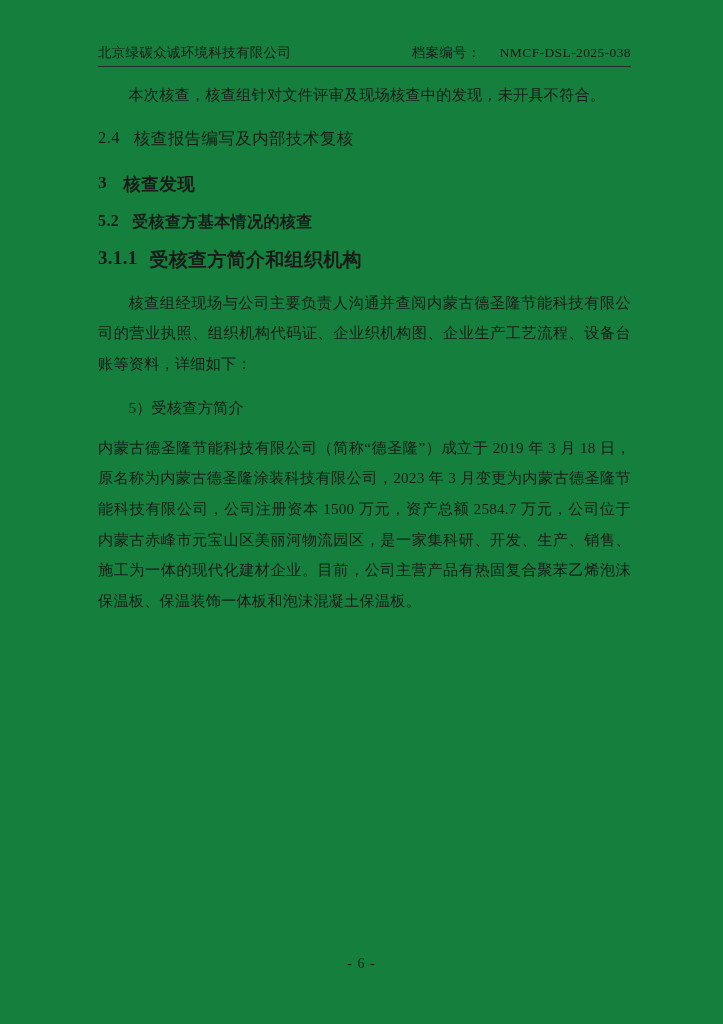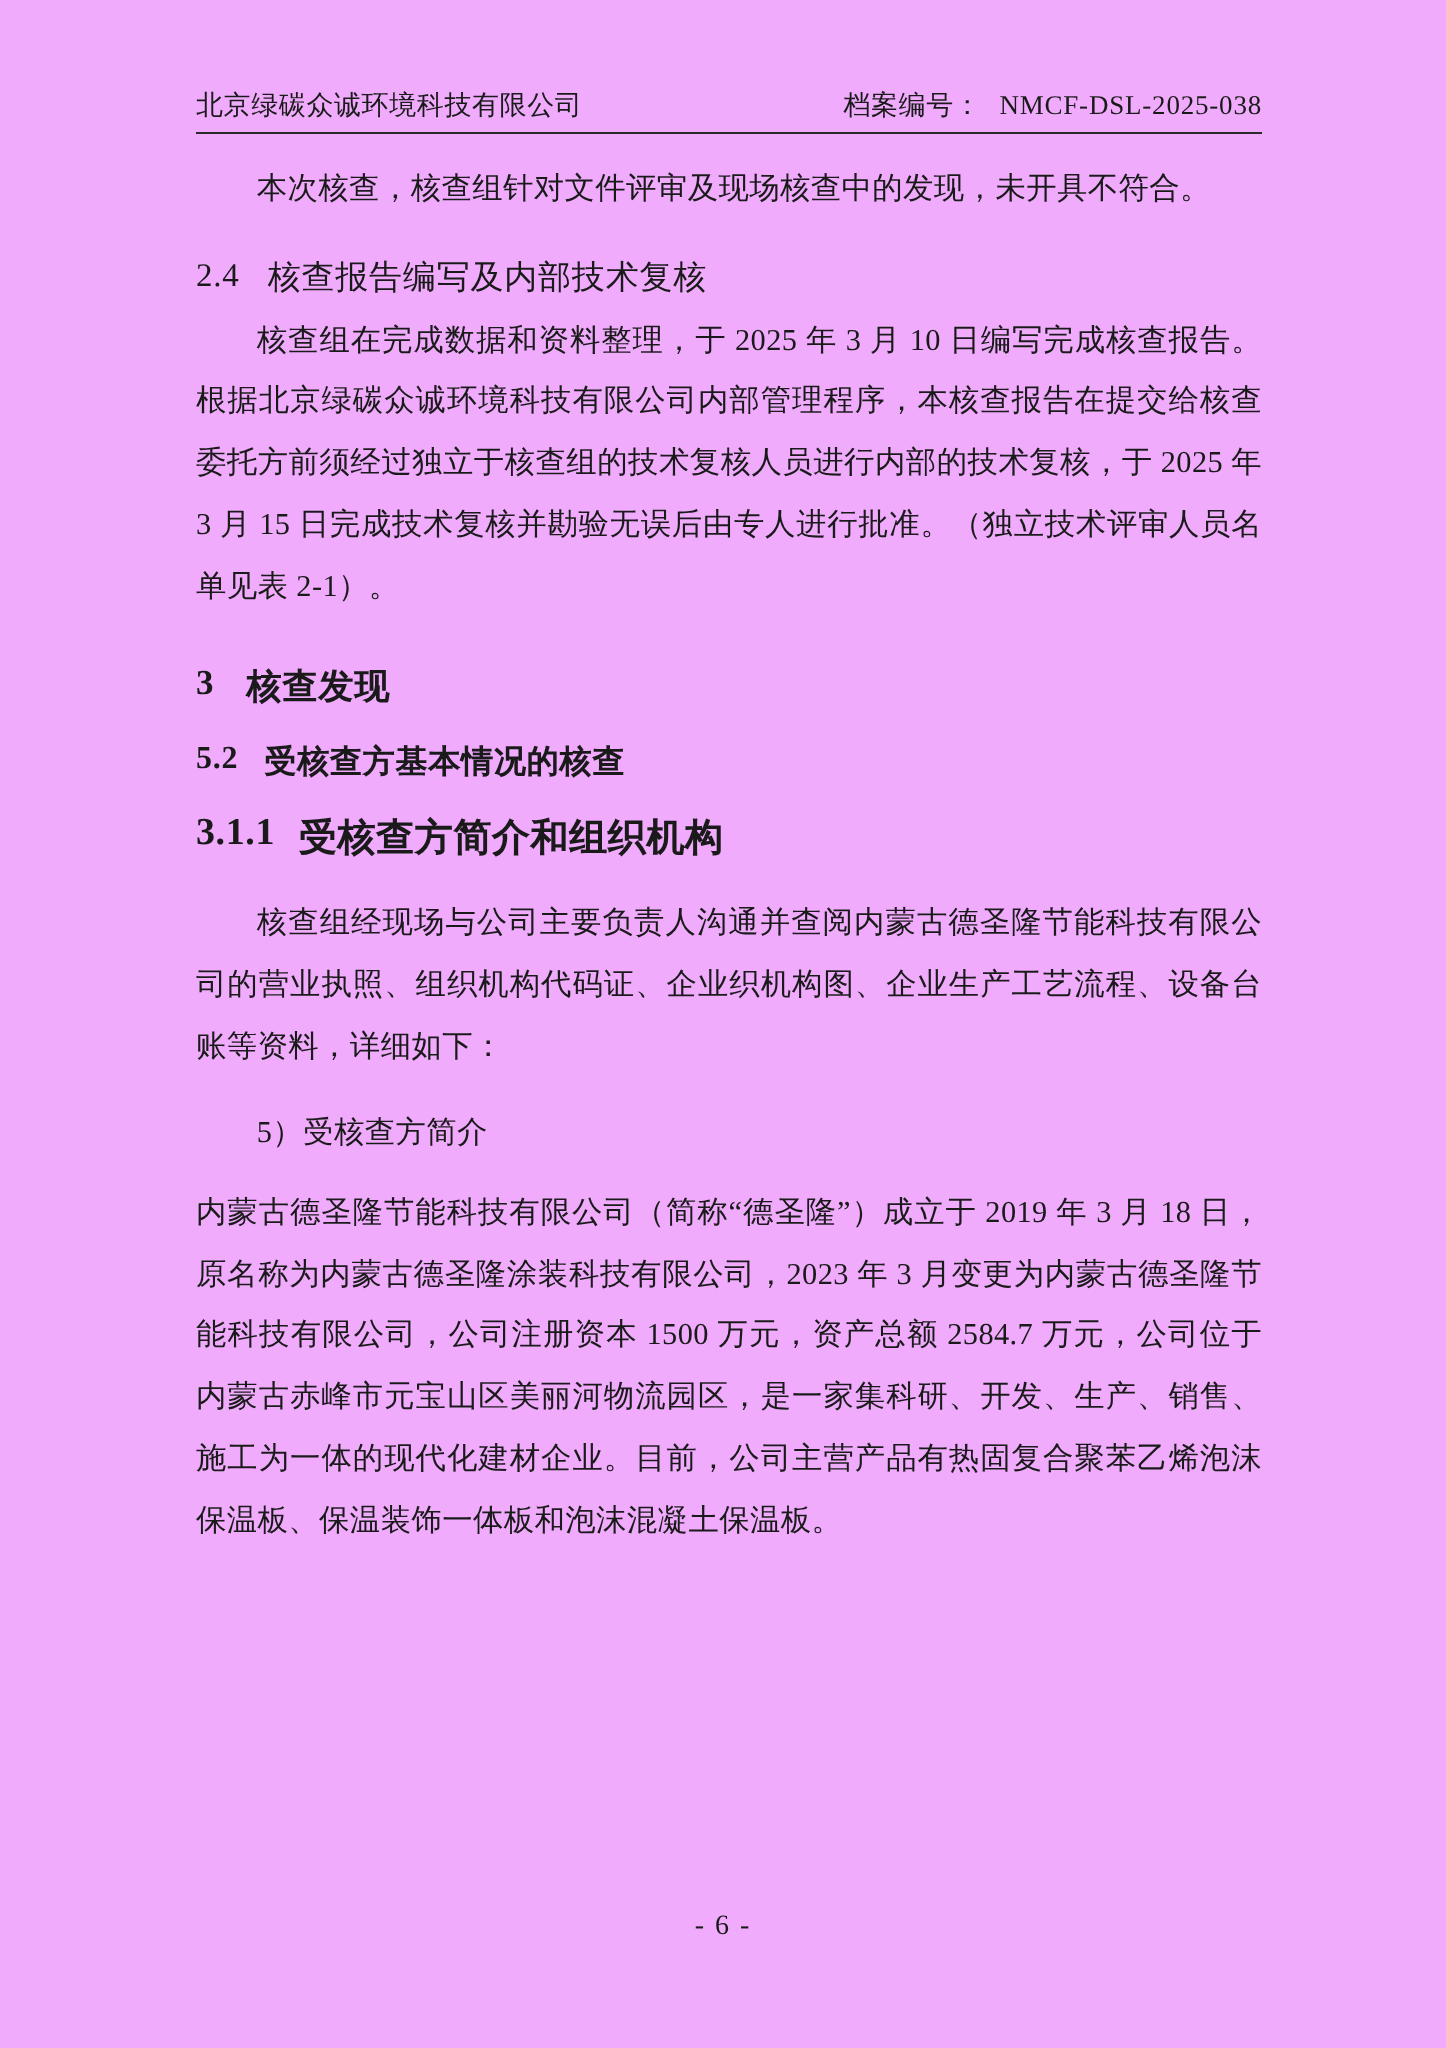--- a/index.html
+++ b/index.html
@@ -3,21 +3,21 @@
 <meta charset="utf-8">
 <style>
   html, body {
     margin: 0;
     padding: 0;
     background: #f0f0f0;
   }
   .page {
     width: 723px;
     height: 1024px;
-    background: #f0abfc;
+    background: #15803d;
     position: relative;
     box-sizing: border-box;
     font-family: "Liberation Serif", "DejaVu Serif", serif;
     color: #1a1a1a;
     overflow: hidden;
   }
   .content {
     position: absolute;
     left: 98px;
     right: 92px;
@@ -32,21 +32,21 @@
     padding-bottom: 4px;
     border-bottom: 1.2px solid #2a2a2a;
   }
   .header-left {
     white-space: nowrap;
   }
   .header-right {
     white-space: nowrap;
     display: flex;
     align-items: baseline;
-    gap: 9px;
+    gap: 19px;
   }
   .header-code {
     font-family: Liberation Serif, serif;
     letter-spacing: 0.4px;
   }
   p.body-text {
     font-size: 15.2px;
     line-height: 2.02;
     margin: 0;
     text-align: justify;
@@ -121,21 +121,20 @@
 
     <div class="gap-md"></div>
 
     <p class="body-text indent2">本次核查，核查组针对文件评审及现场核查中的发现，未开具不符合。</p>
 
     <div class="sec-h2">
       <span class="num">2.4</span>
       <span>核查报告编写及内部技术复核</span>
     </div>
 
-    <p class="body-text indent2">核查组在完成数据和资料整理，于 2025 年 3 月 10 日编写完成核查报告。根据北京绿碳众诚环境科技有限公司内部管理程序，本核查报告在提交给核查委托方前须经过独立于核查组的技术复核人员进行内部的技术复核，于 2025 年 3 月 15 日完成技术复核并勘验无误后由专人进行批准。（独立技术评审人员名单见表 2-1）。</p>
 
     <div class="sec-h1">
       <span class="num">3</span>
       <span>核查发现</span>
     </div>
 
     <div class="sec-h3">
       <span class="num">5.2</span>
       <span>受核查方基本情况的核查</span>
     </div>

